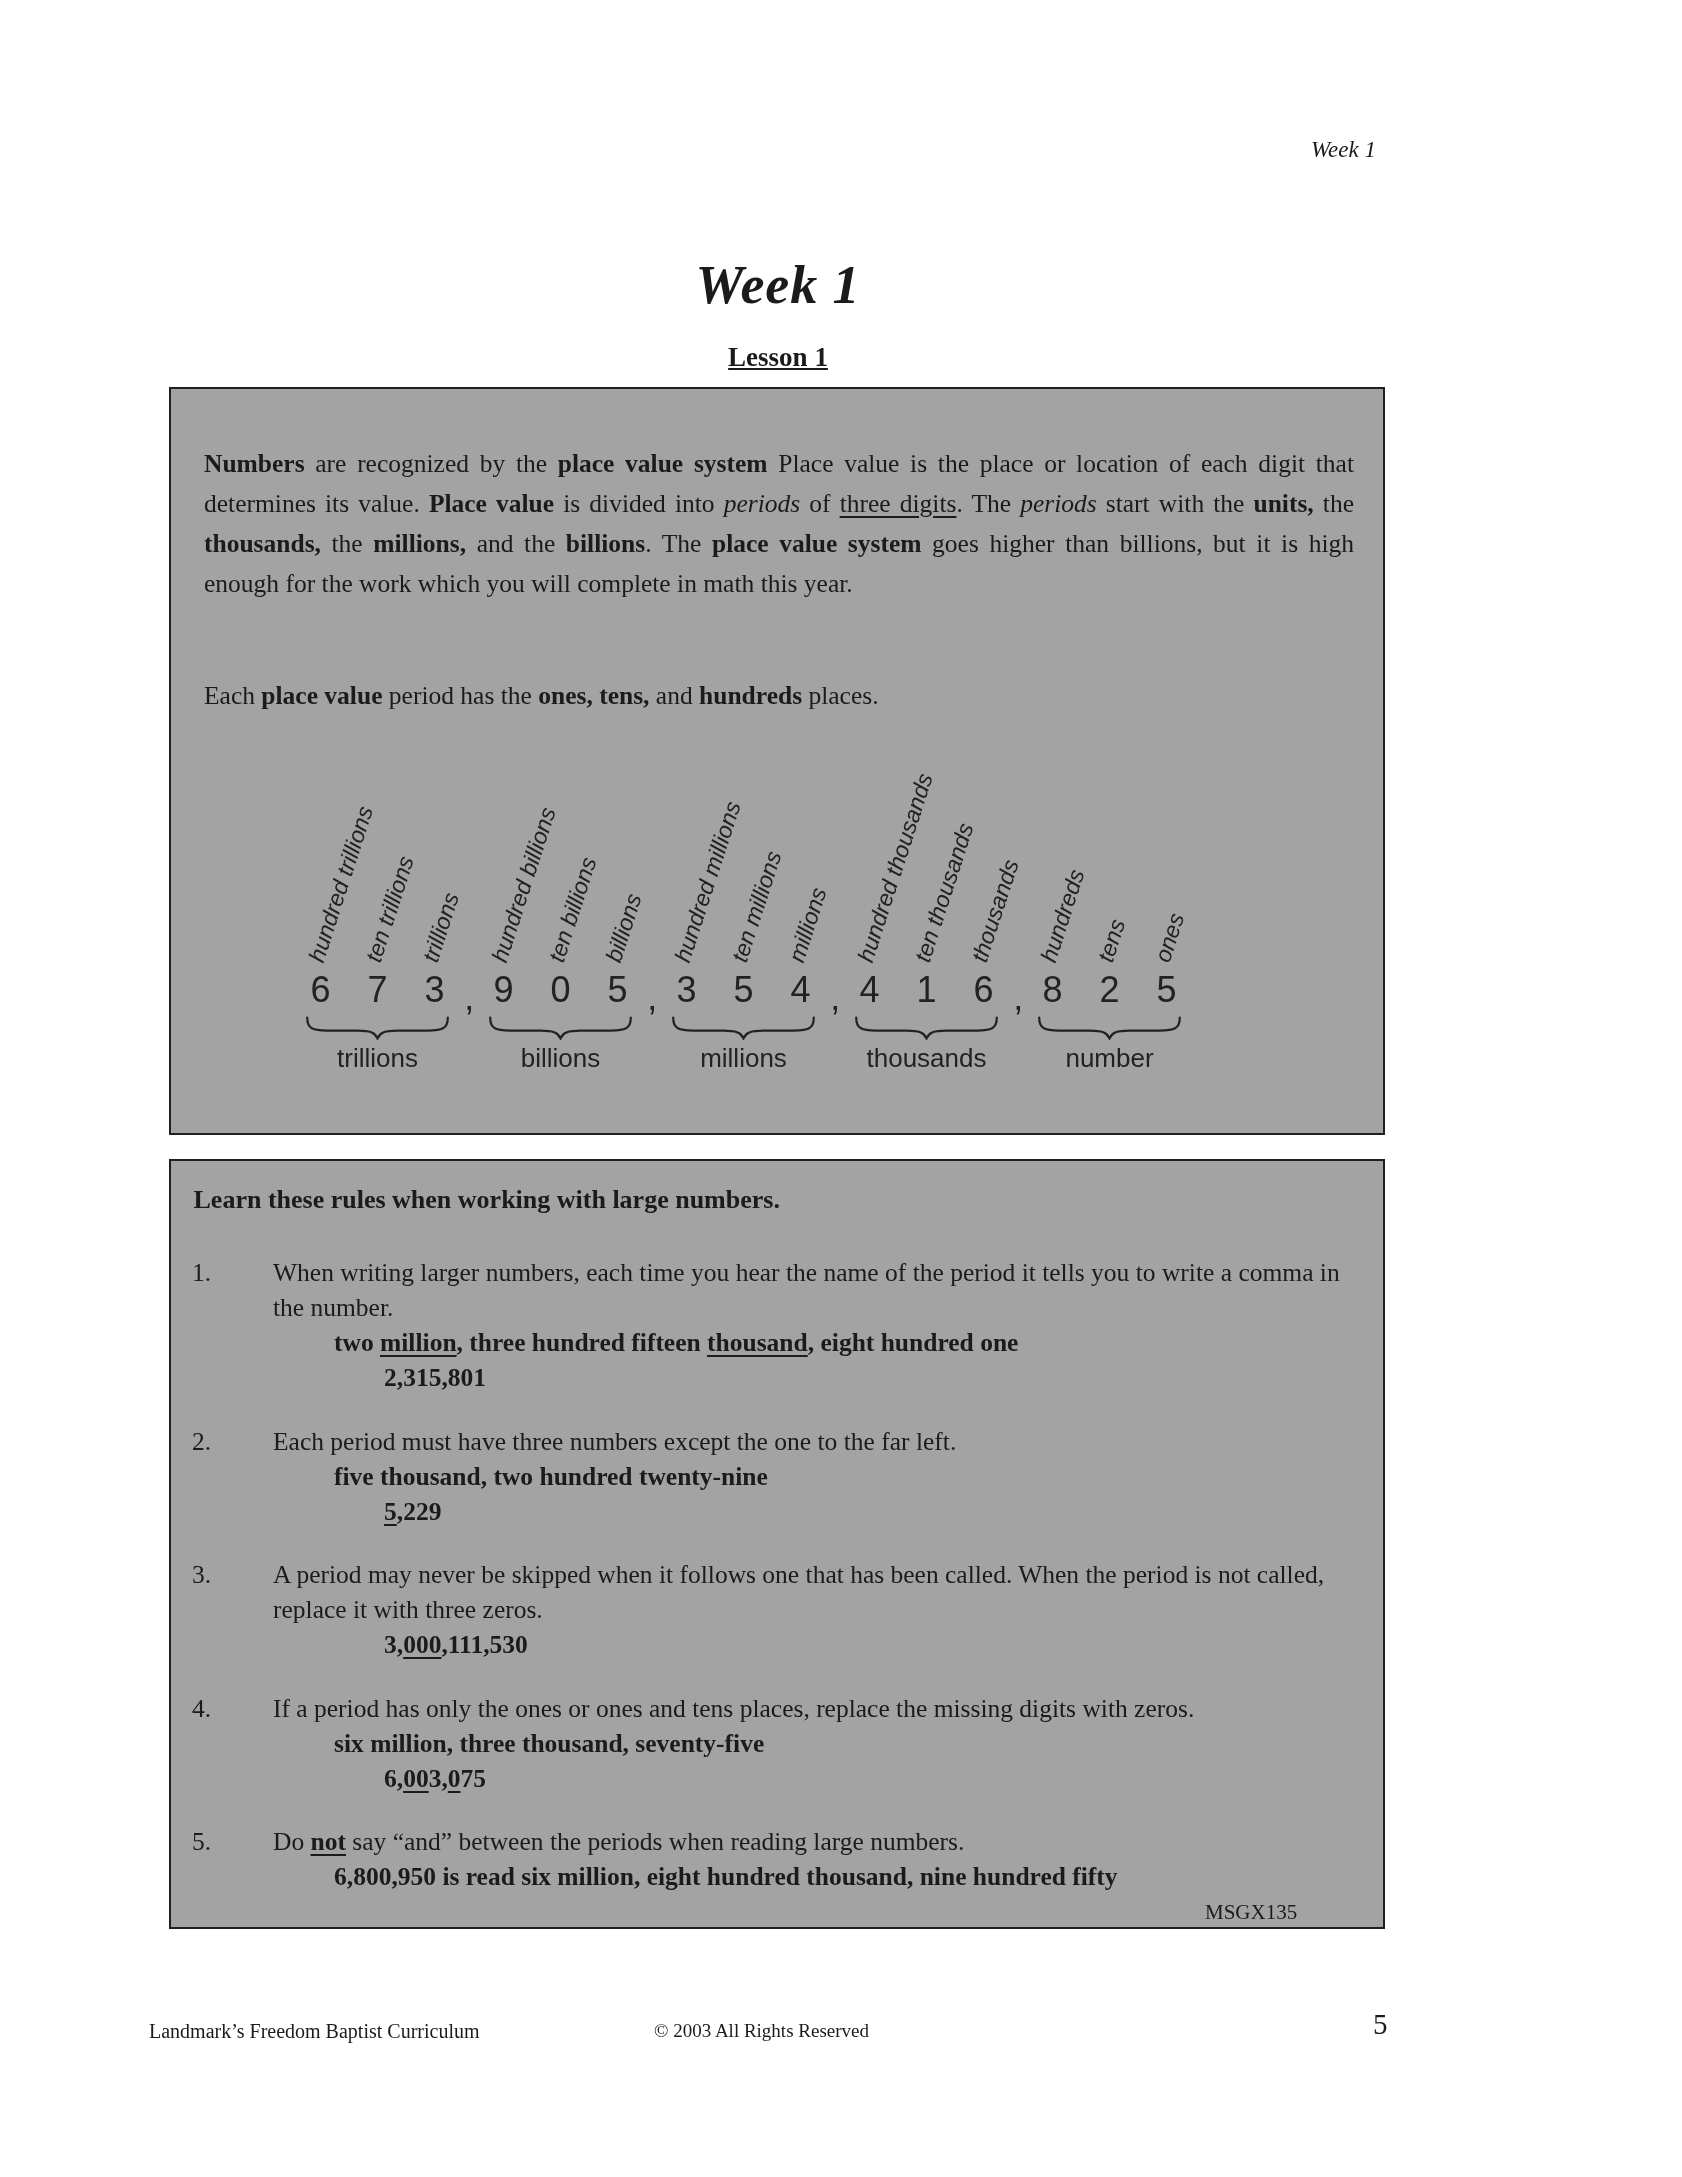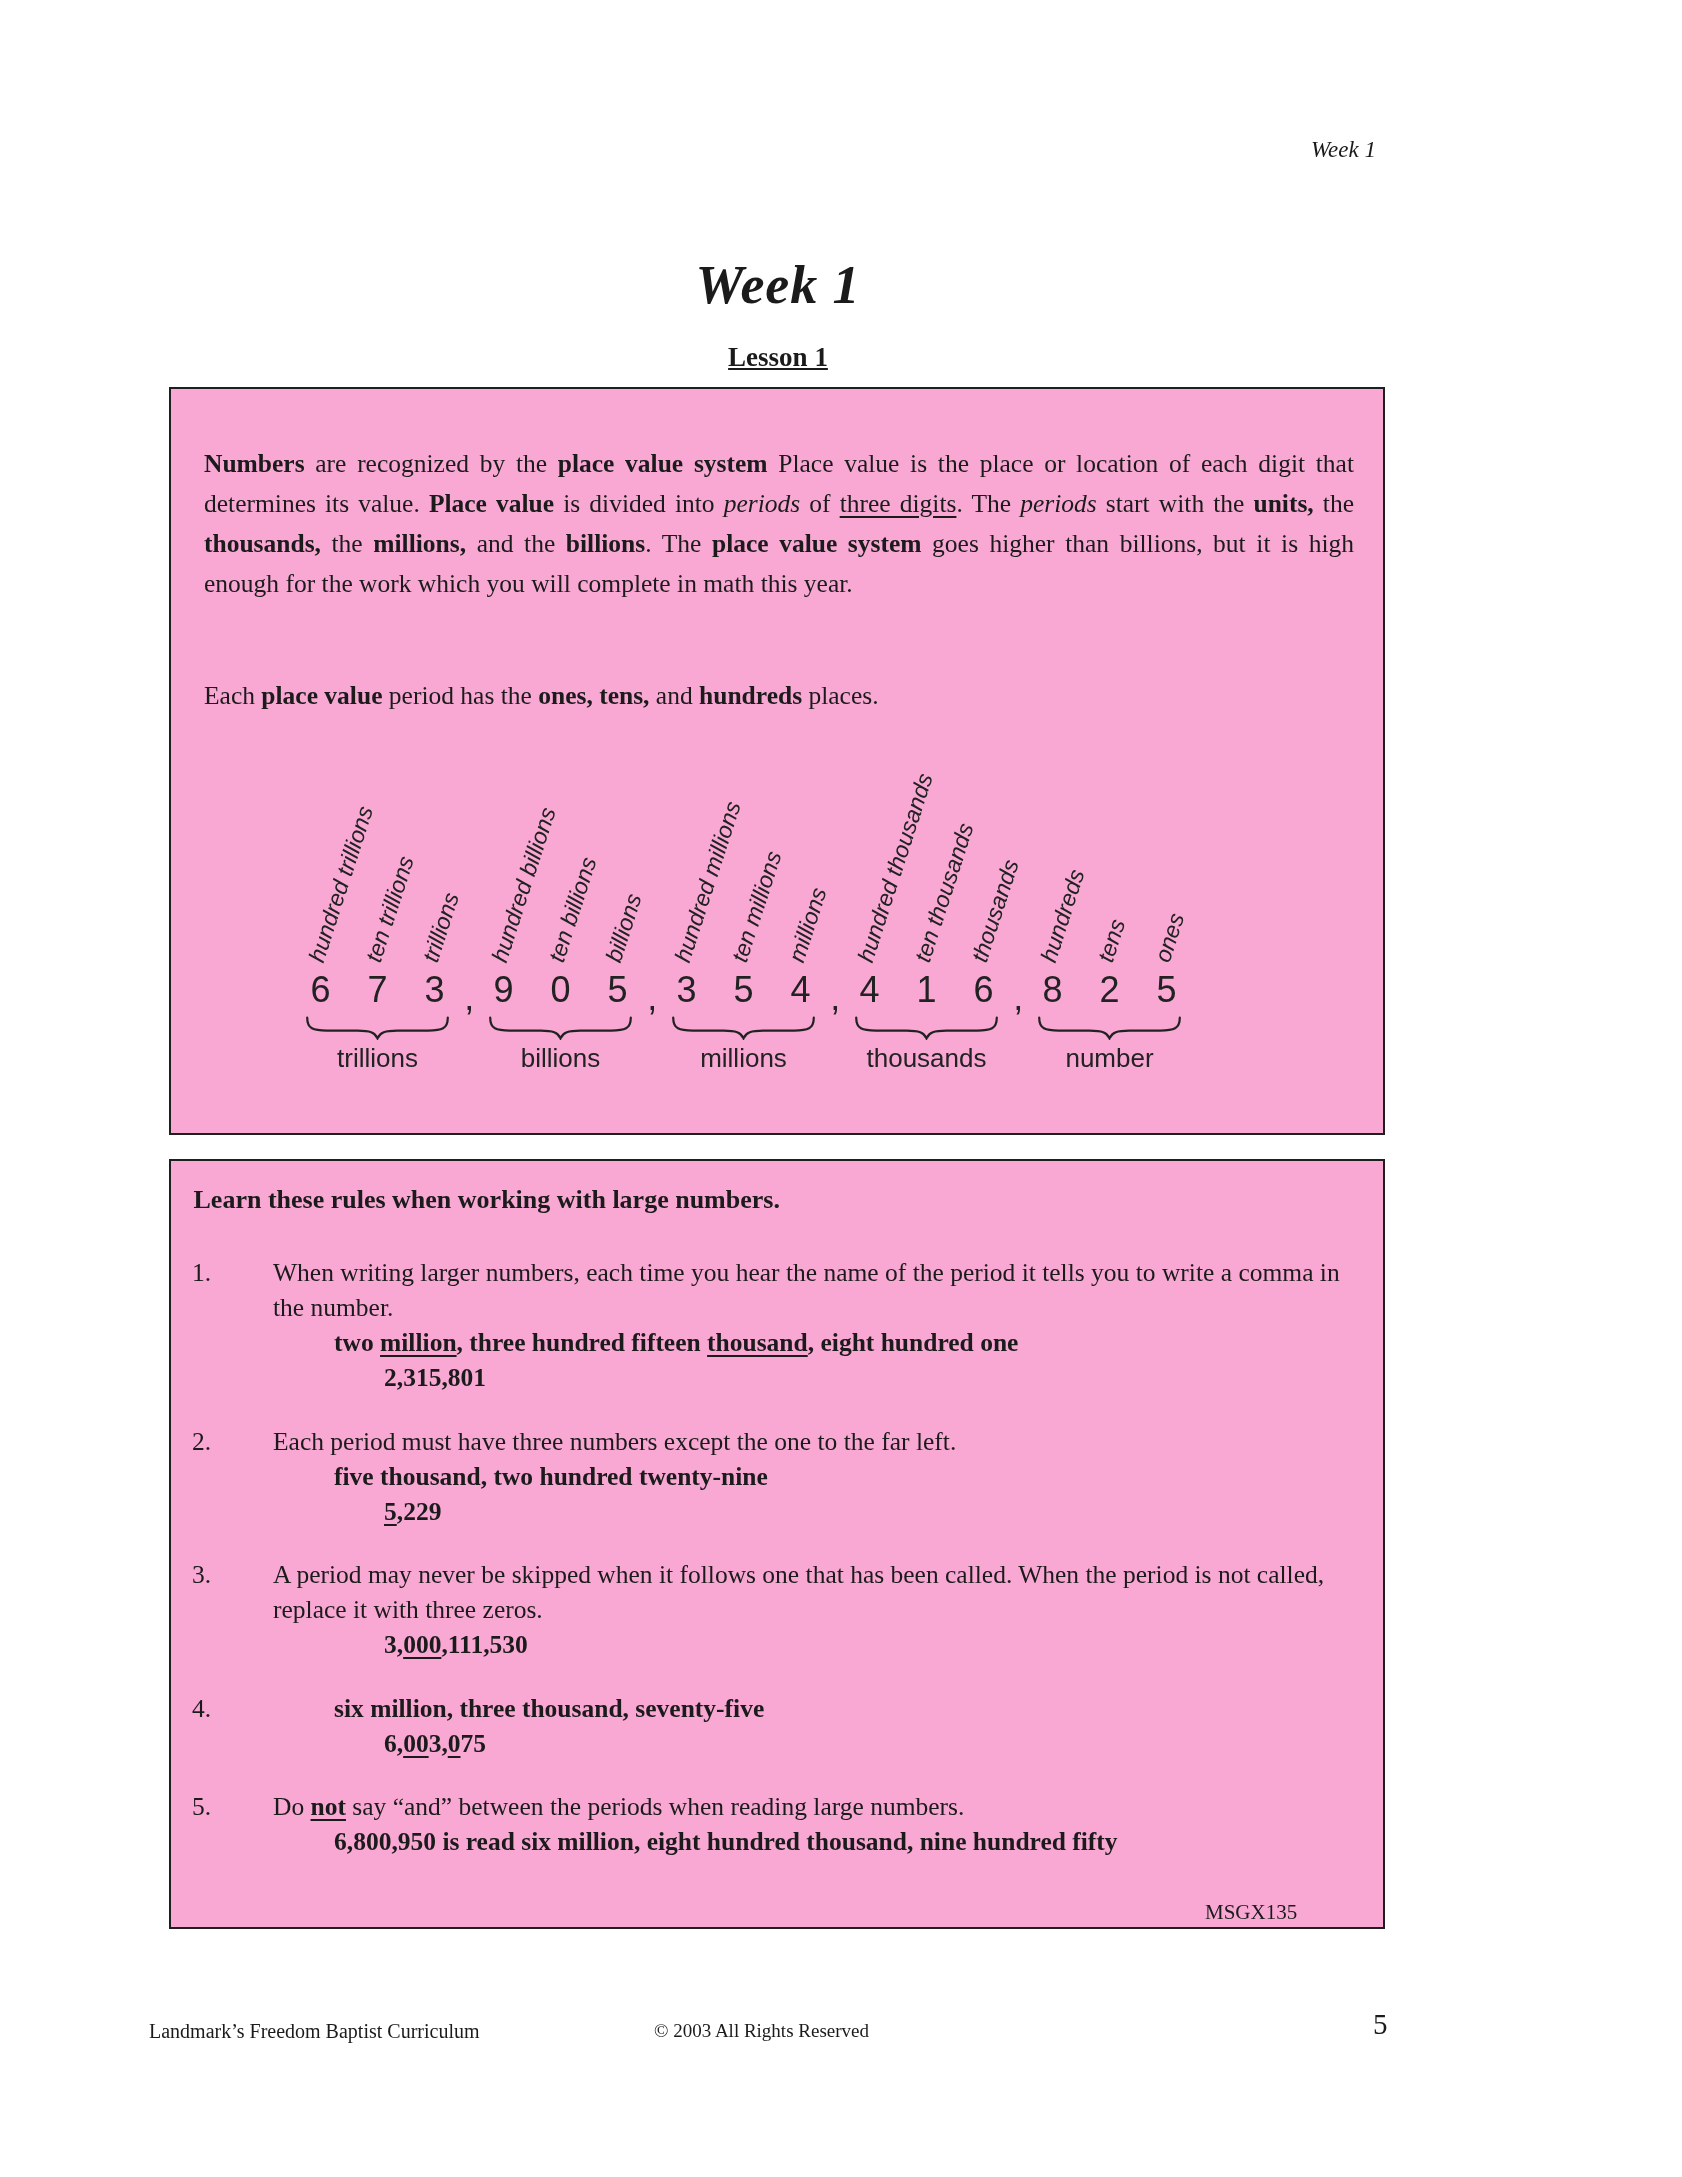--- a/index.html
+++ b/index.html
@@ -10,21 +10,21 @@
   .b{font-weight:bold;}
   .i{font-style:italic;}
   .u{text-decoration:underline;text-decoration-thickness:1.7px;text-underline-offset:4.3px;}
 
   .running-header{position:absolute;top:137px;left:1311px;font-style:italic;font-size:23px;}
   .page-title{position:absolute;top:218px;left:169px;width:1218px;text-align:center;
               font-size:54px;font-weight:bold;font-style:italic;letter-spacing:0.9px;}
   .page-subtitle{position:absolute;top:342px;left:169px;width:1218px;text-align:center;
                  font-size:27px;font-weight:bold;text-decoration:underline;}
 
-  .box{position:absolute;left:169px;width:1212px;border:2.6px solid #1f1f1f;background:#f9a8d4;}
+  .box{position:absolute;left:169px;width:1212px;border:2.6px solid #1f1f1f;background:#a3a3a3;}
   .intro-box{top:387px;height:744px;}
   .rules-box{top:1159px;height:766px;}
 
   .intro-para{position:absolute;left:33px;width:1150px;font-size:25.5px;line-height:40px;}
   .p1{top:29px;text-align:justify;}
   .p2{top:261px;}
 
   
   .pv-chart{position:absolute;left:121px;top:353px;}
   .pv-groups{display:flex;gap:12px;}
@@ -183,20 +183,21 @@
   </div>
 
   <div class="rule">
     <div class="rule-num">3.</div>
     <div class="rule-text"><span>A period may never be skipped when it follows one that has been called.  When the period is not called, replace it with three zeros.</span></div>
     <div class="rule-ex-number"><span class="b">3,</span><span class="b u">000</span><span class="b">,111,530</span></div>
   </div>
 
   <div class="rule">
     <div class="rule-num">4.</div>
+    <div class="rule-text"><span>If a period has only the ones or ones and tens places, replace the missing digits with zeros.</span></div>
     <div class="rule-ex-words"><span class="b">six million, three thousand, seventy-five</span></div>
     <div class="rule-ex-number"><span class="b">6,</span><span class="b u">00</span><span class="b">3,</span><span class="b u">0</span><span class="b">75</span></div>
   </div>
 
   <div class="rule rule-5">
     <div class="rule-num">5.</div>
     <div class="rule-text"><span>Do </span><span class="b u">not</span><span> say “and” between the periods when reading large numbers.</span></div>
     <div class="rule-ex-words"><span class="b">6,800,950 is read six million, eight hundred thousand, nine hundred fifty</span></div>
   </div>
 </div>

